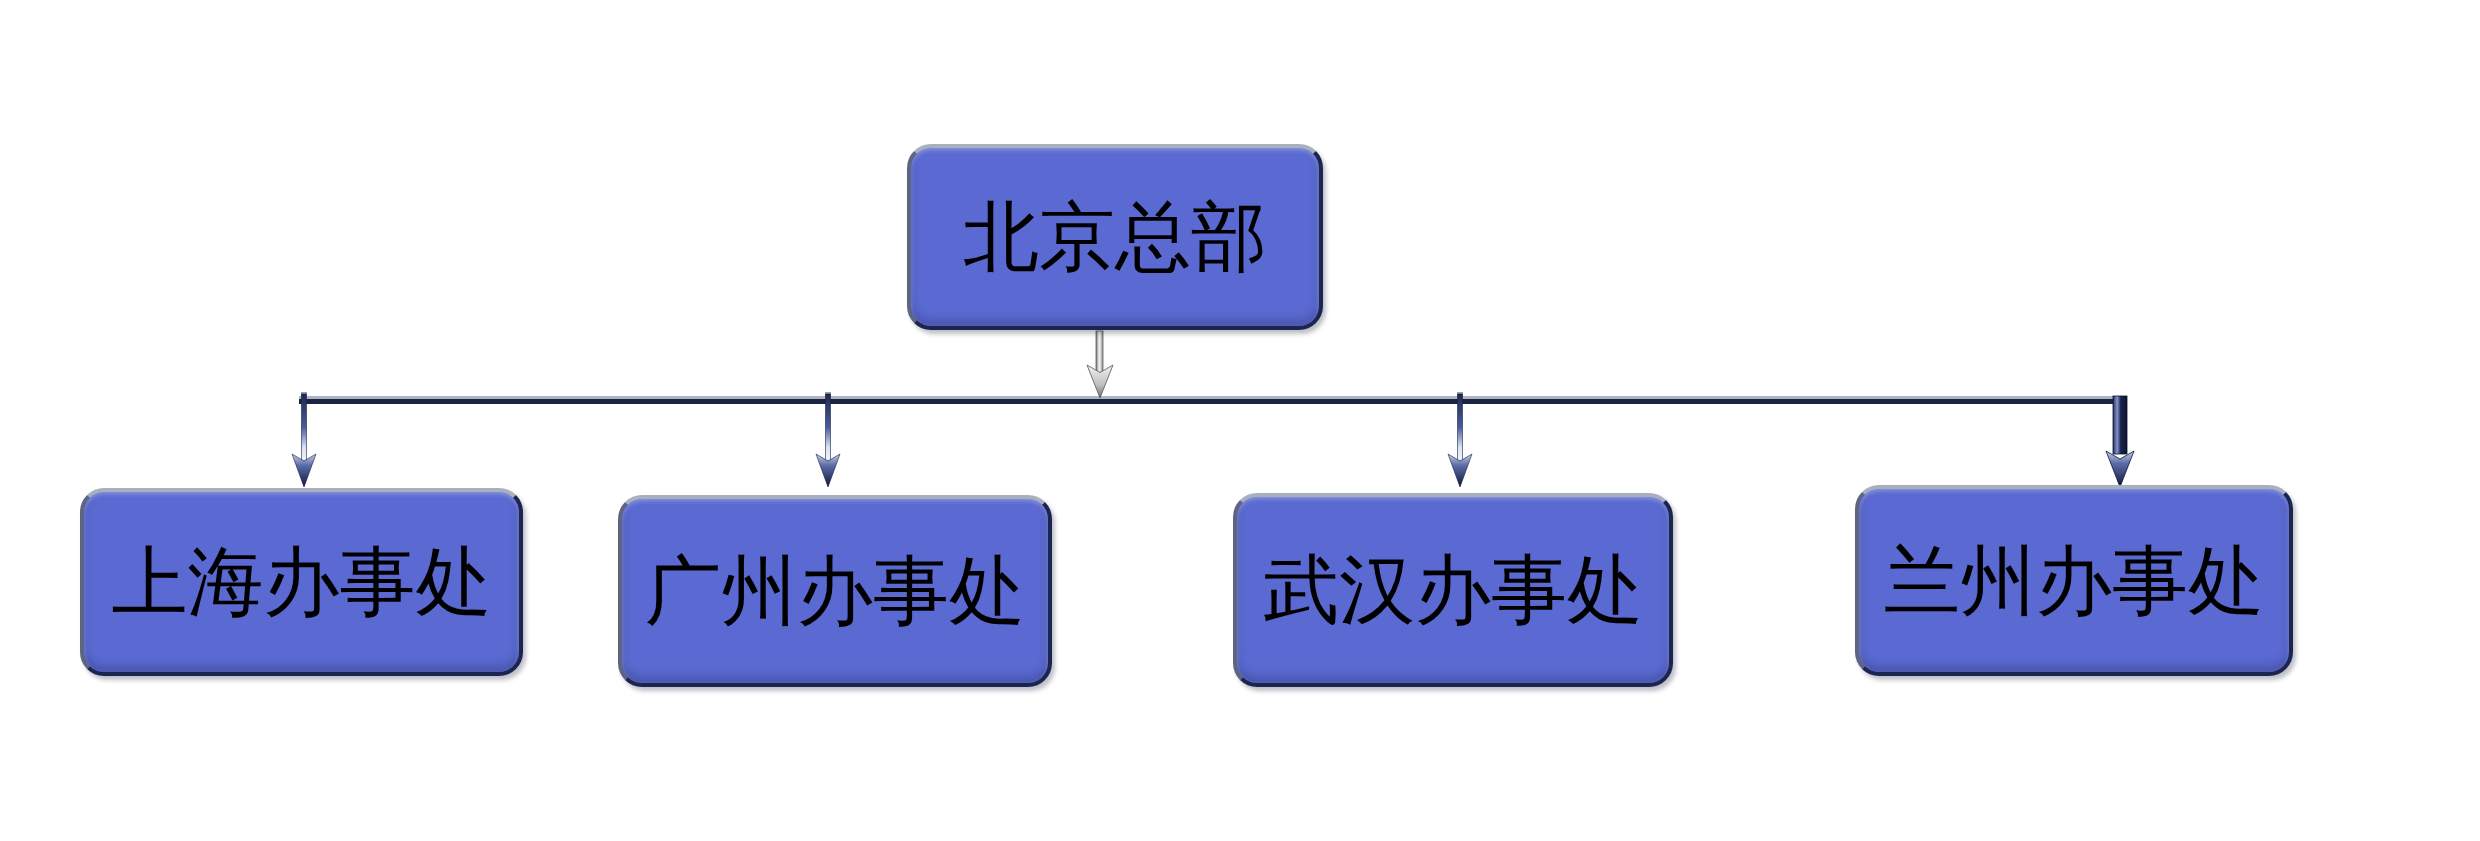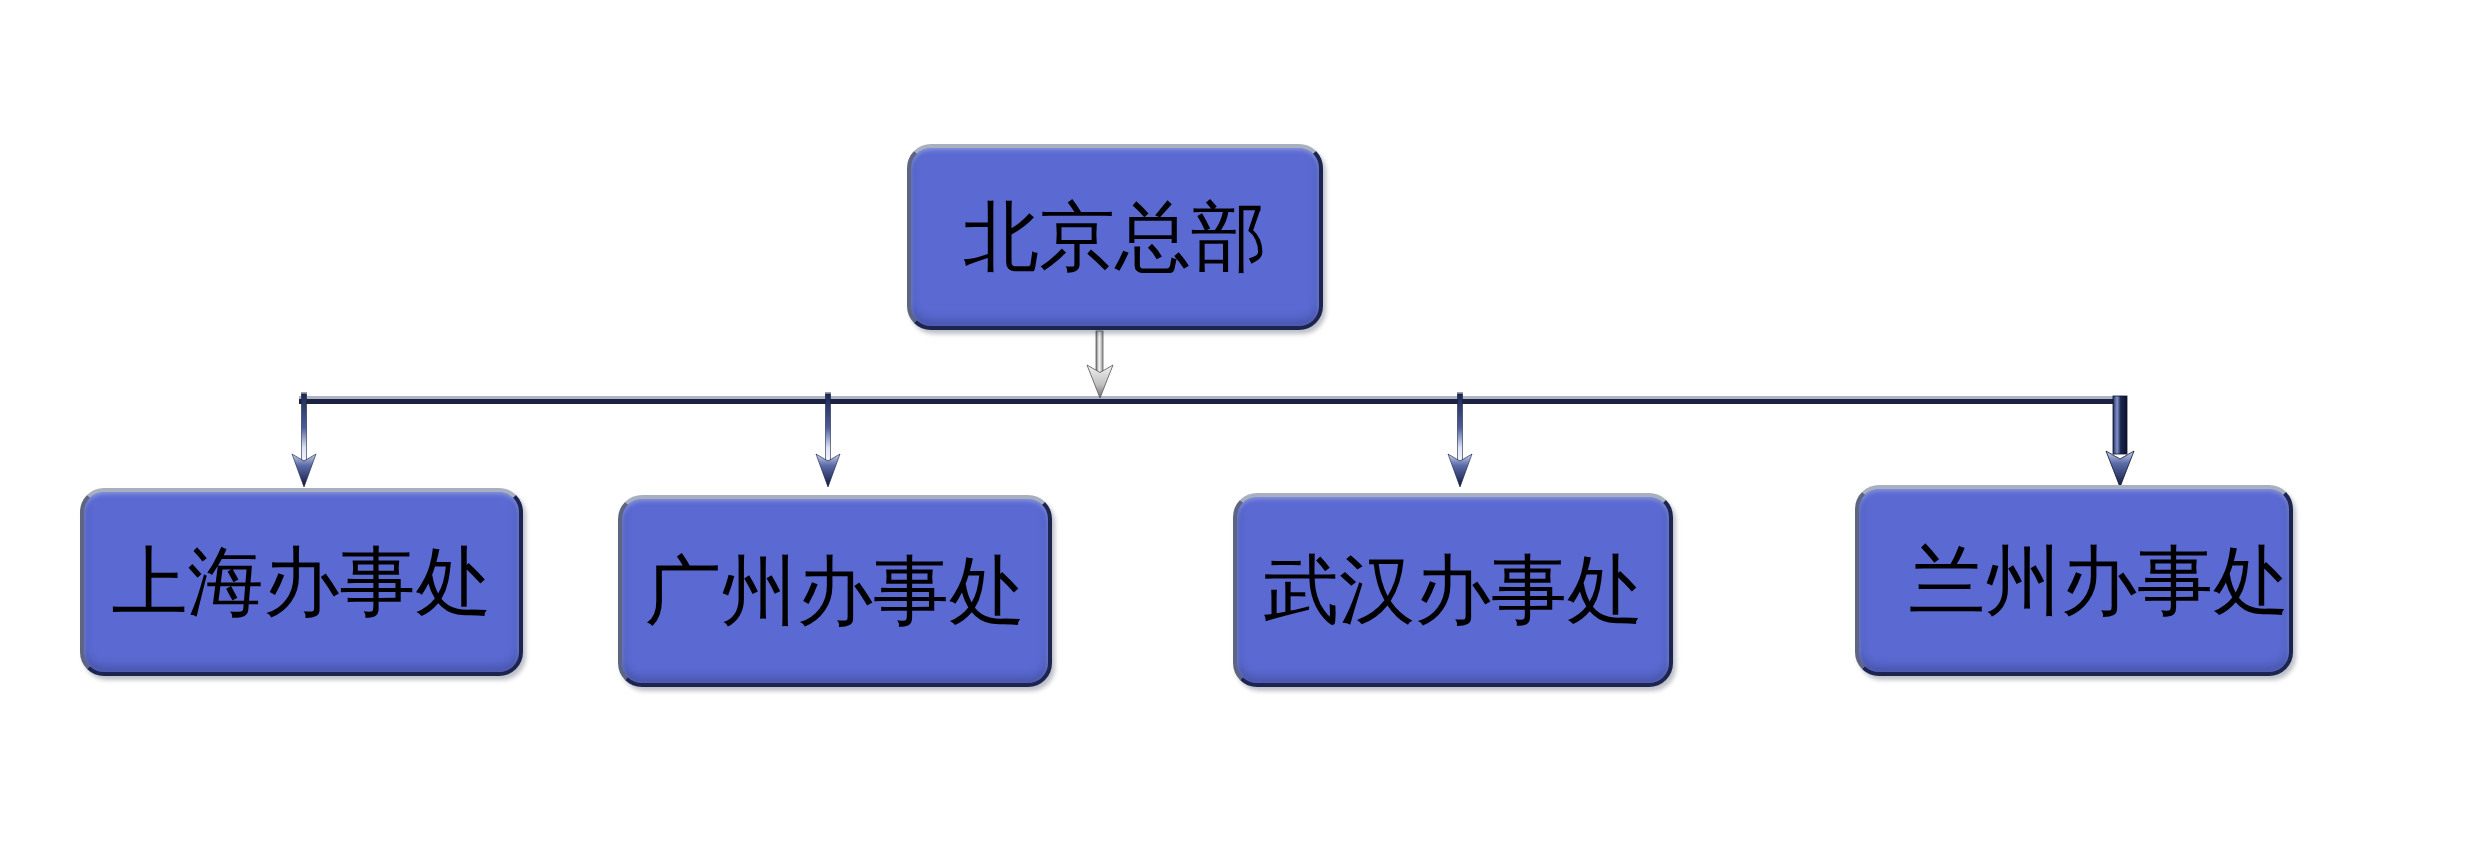--- a/index.html
+++ b/index.html
@@ -41,21 +41,21 @@
     line-height:1;
     box-shadow:
       3px 4px 4px rgba(22,28,58,0.28),
       inset 0 2px 4px rgba(255,255,255,0.30),
       inset 0 -6px 10px rgba(18,24,54,0.25);
   }
   .node-root   { left:907px;  top:144px; width:416px; height:186px; }
   .node-child1 { left:80px;   top:488px; width:443px; height:188px; }
   .node-child2 { left:618px;  top:495px; width:434px; height:192px; }
   .node-child3 { left:1233px; top:493px; width:440px; height:194px; }
-  .node-child4 { left:1855px; top:485px; width:438px; height:191px;justify-content:flex-end; }
+  .node-child4 { left:1855px; top:485px; width:438px; height:191px; }
   .node-label{ white-space:nowrap; }
 </style>
 </head>
 <body>
 
 <div class="canvas">
 
   <svg class="connectors" width="2480" height="841" viewBox="0 0 2480 841" xmlns="http://www.w3.org/2000/svg">
     <defs>
       <linearGradient id="gThinShaft" x1="0" y1="0" x2="0" y2="1">

